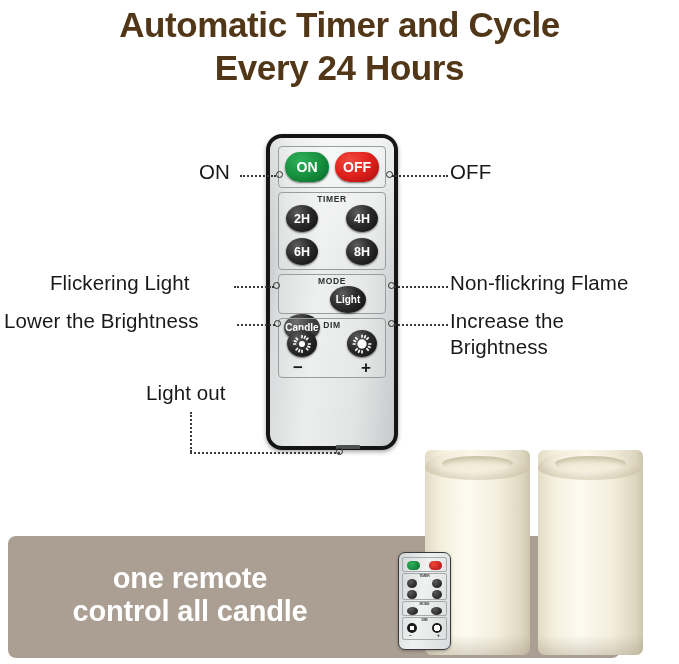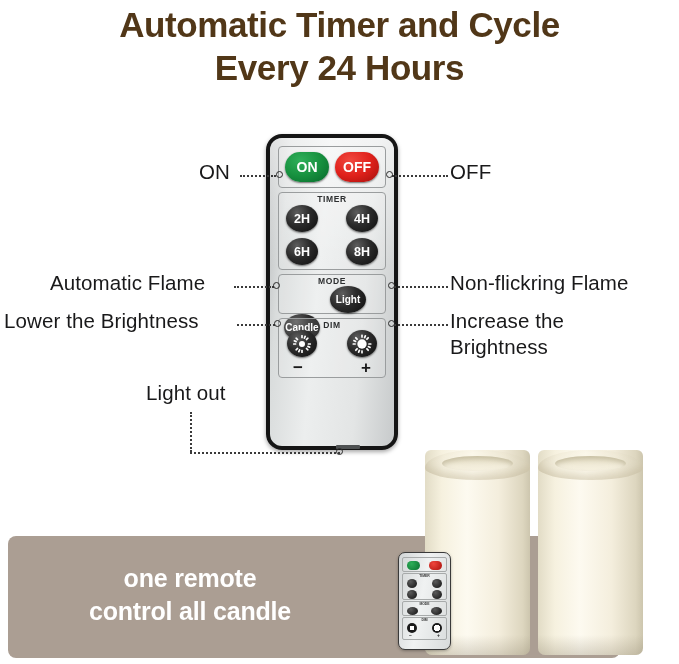--- a/index.html
+++ b/index.html
@@ -117,21 +117,21 @@
   }
 
   
   .banner{
     position:absolute;left:8px;top:536px;width:612px;height:122px;
     background:#ab9e93;border-radius:8px;
   }
   .banner-text{
     position:absolute;left:0;top:562px;width:380px;
     text-align:center;color:#ffffff;font-weight:700;
-    font-size:25px;line-height:33px;letter-spacing:-0.2px;
+    font-size:29px;line-height:33px;letter-spacing:-0.2px;
   }
   .banner-text .bl2{display:block;}
 
   
   .candle{
     position:absolute;
     background:linear-gradient(90deg,#e2dcc6 0%,#f6f1df 16%,#fdfaf0 40%,#f4eedd 70%,#ddd6bf 93%,#cdc6ae 100%);
     border-radius:6px 6px 7px 7px;
   }
   .candle .rim{
@@ -290,21 +290,21 @@
         <span>−</span>
         <span>+</span>
       </div>
     </div>
 
     <div class="batt-tab"></div>
   </div>
 
   <div class="lbl" style="left:199px;top:159px;">ON</div>
   <div class="lbl" style="left:450px;top:159px;">OFF</div>
-  <div class="lbl" style="left:50px;top:270px;">Automatic Flame</div>
+  <div class="lbl" style="left:50px;top:270px;">Flickering Light</div>
   <div class="lbl" style="left:450px;top:270px;">Non-flickring Flame</div>
   <div class="lbl" style="left:4px;top:308px;text-align:right;">Lower the Brightness</div>
   <div class="lbl two" style="left:450px;top:308px;">Increase the Brightness</div>
   <div class="lbl" style="left:146px;top:380px;">Light out</div>
 
   <div class="dot-h" style="left:240px;top:175px;width:36px;"></div>
   <div class="anchor" style="left:276px;top:171px;"></div>
 
   <div class="dot-h" style="left:392px;top:175px;width:56px;"></div>
   <div class="anchor" style="left:386px;top:171px;"></div>

